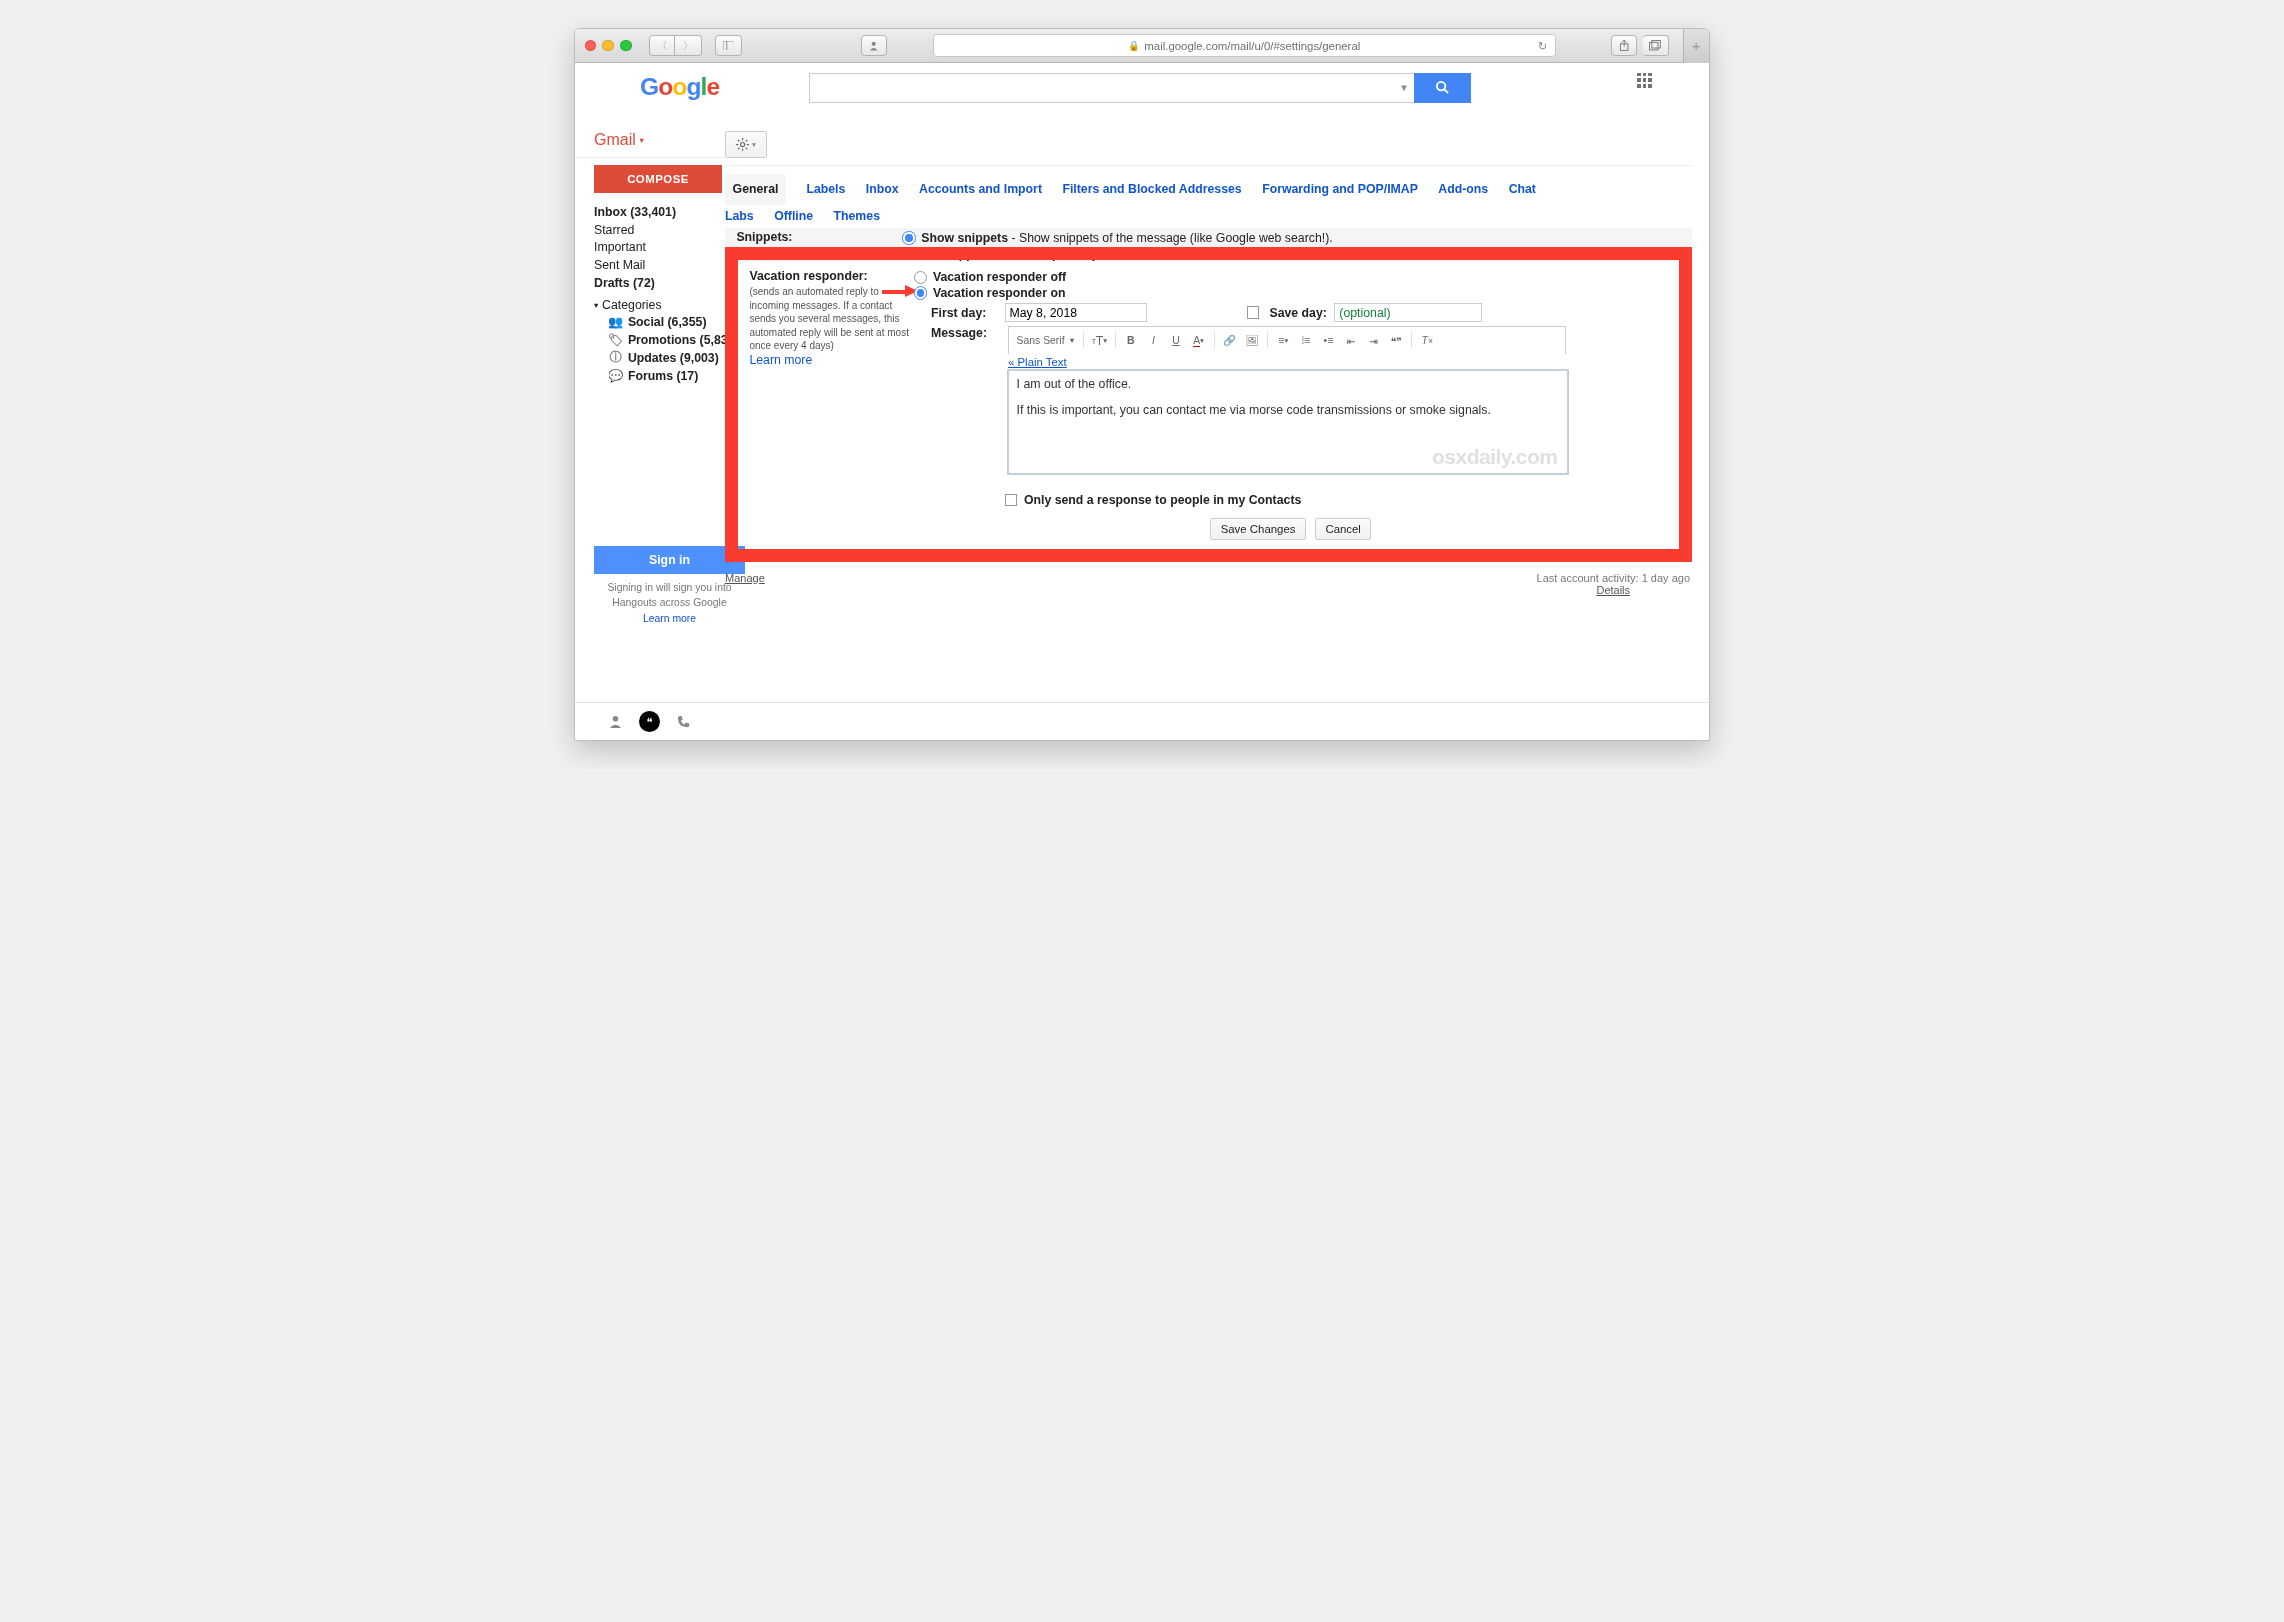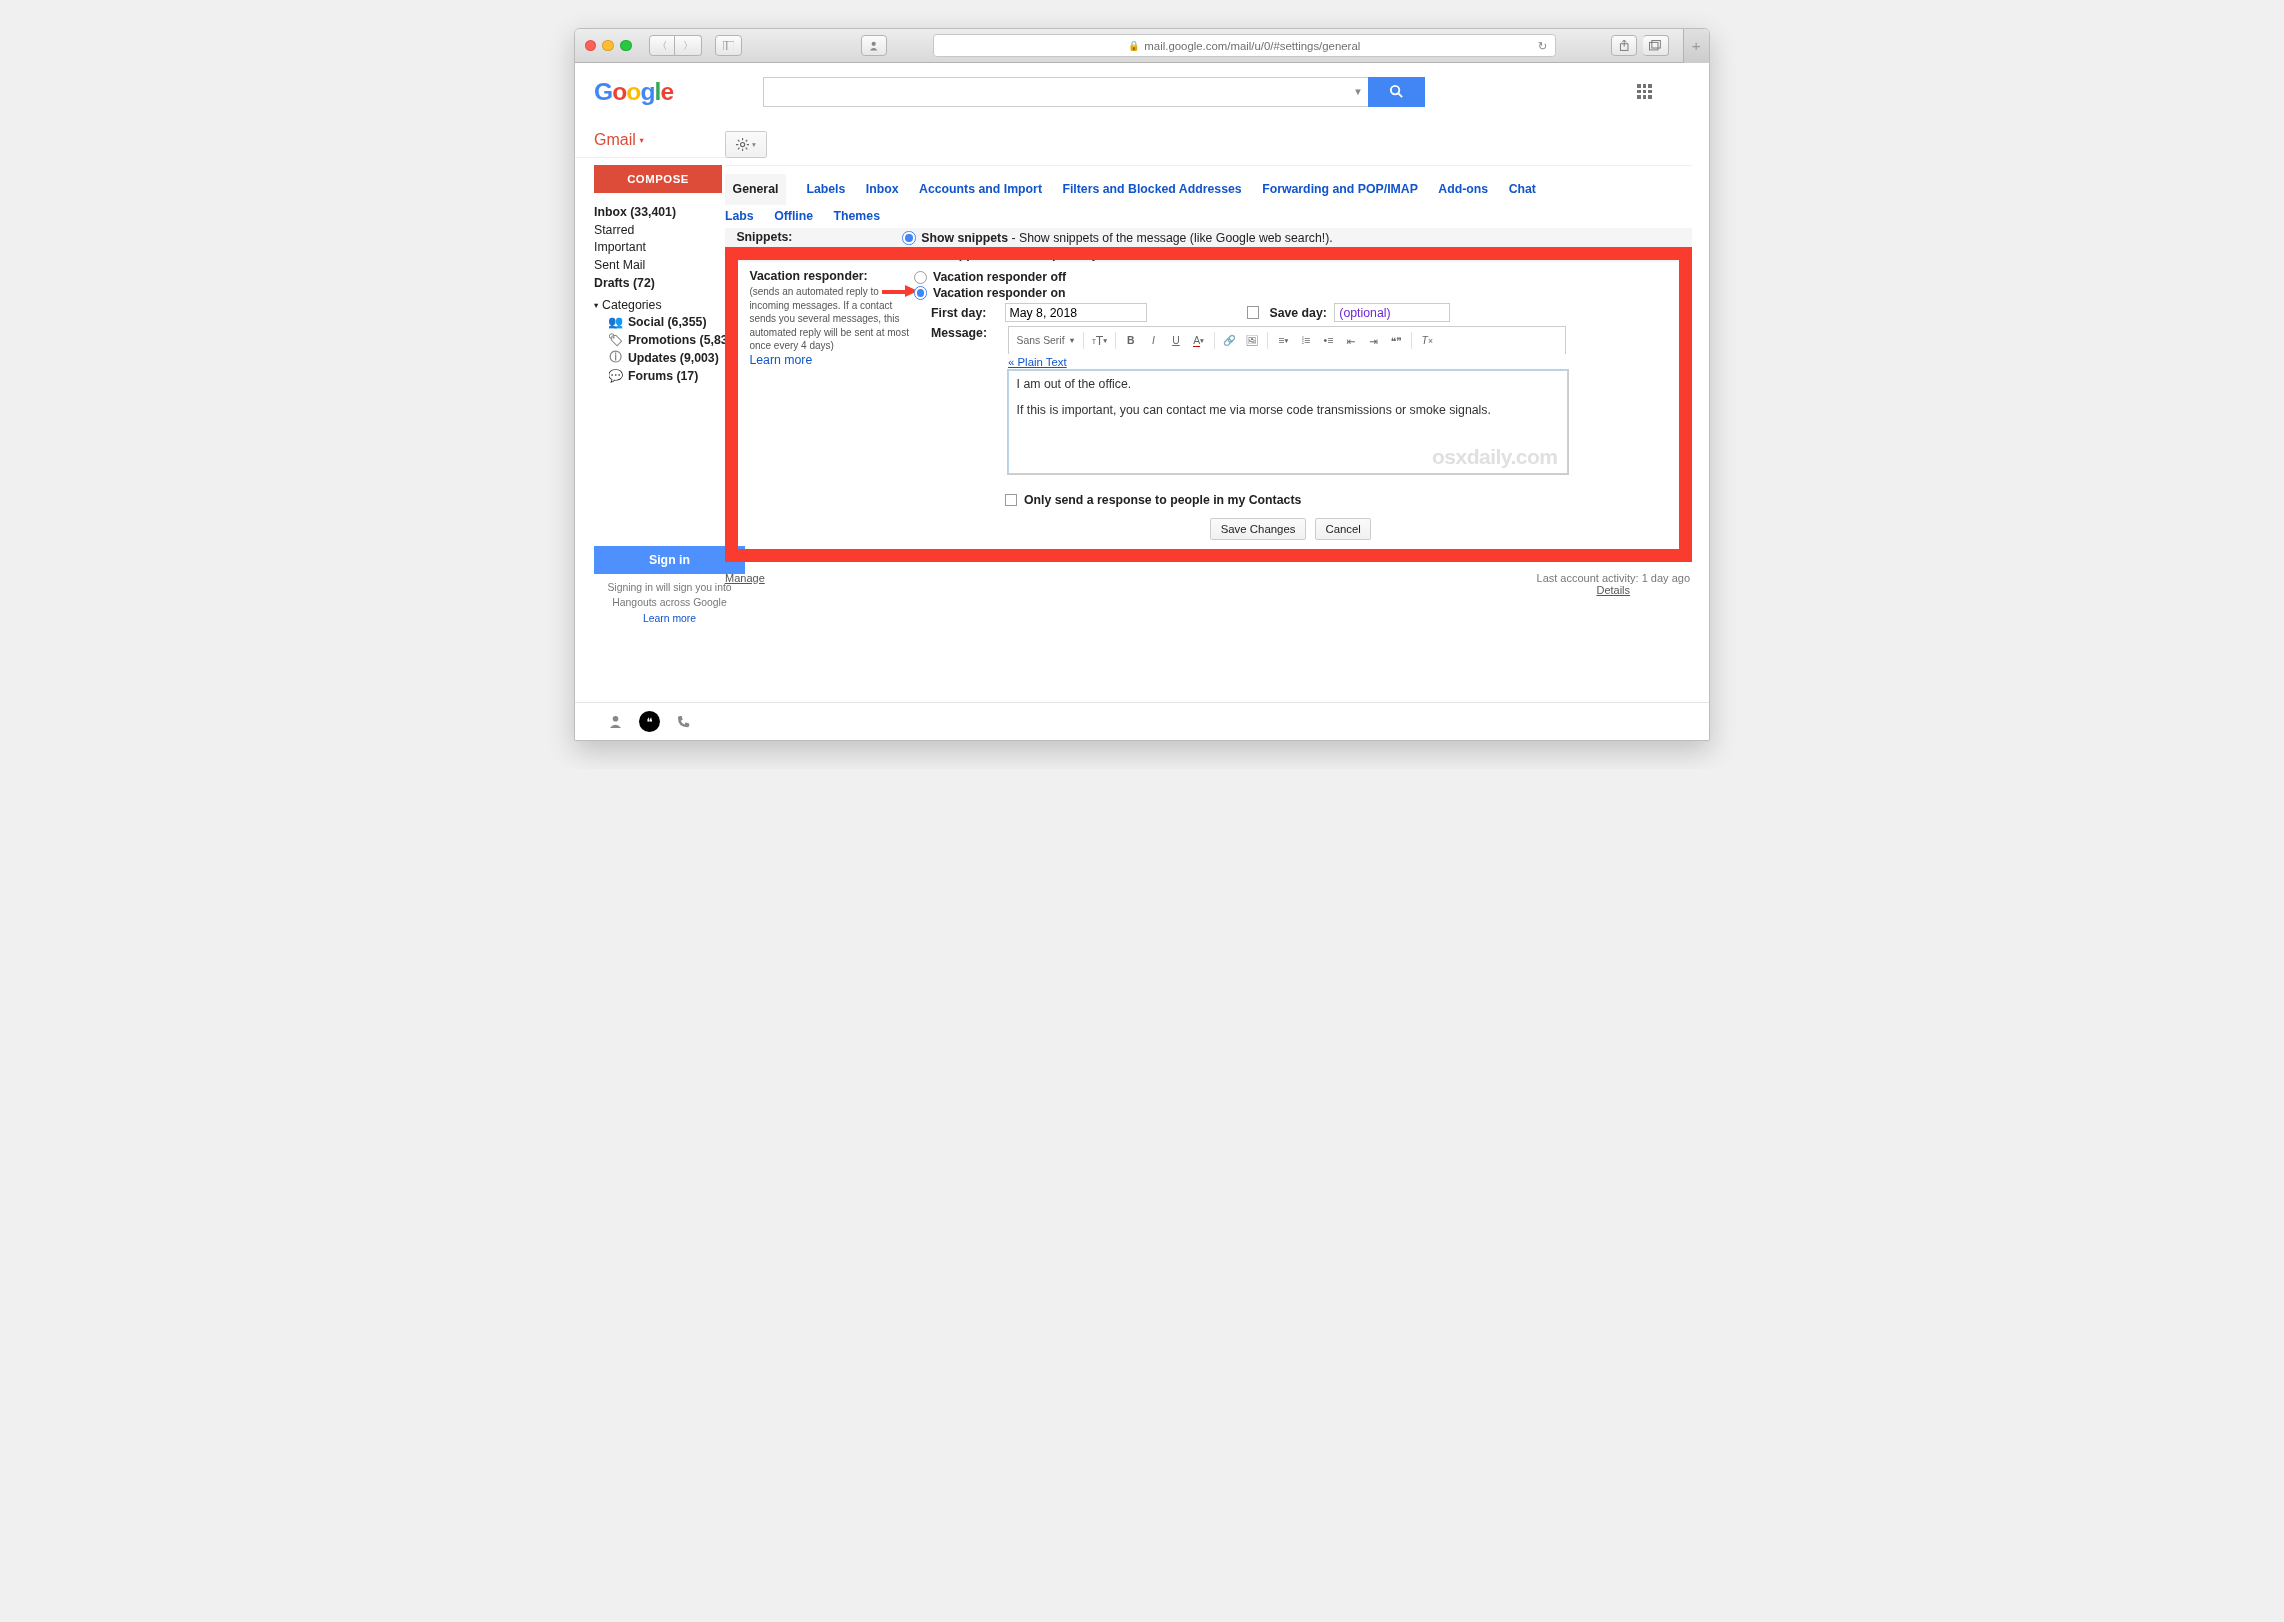--- a/index.html
+++ b/index.html
@@ -17,21 +17,21 @@
   .sq-btn:first-child{border-radius:3.8px 0 0 3.8px;}
   .sq-btn:last-child{border-radius:0 3.8px 3.8px 0; border-left:none;}
   .sq-btn.single{border-radius:3.8px;}
   .url-bar { flex:1; height:23px; margin: 0 47px 0 38px; background:#fff; border:0.9px solid #c7c7c7; border-radius:3.8px; display:flex; align-items:center; justify-content:center; font-size:11.4px; color:#6f6f6f; position:relative; }
   .url-bar .lock { margin-right:3.8px; font-size:9.5px; }
   .url-bar .reload { position:absolute; right:7.6px; color:#888; }
   .tb-right { display:flex; gap:5.7px; align-items:center; }
   .new-tab { width:26.5px; height:34px; background:linear-gradient(#e0e0e0,#cccccc); border-left:0.9px solid #b3b3b3; margin-left:5.7px; margin-right:-9.5px; display:flex; align-items:center; justify-content:center; color:#999; font-size:15px; }
 
   
-  .gbar { height:57px; display:flex; align-items:center; padding:9.5px 19px; border-bottom:none; }
+  .gbar { height:57px; display:flex; padding:9.5px 19px; border-bottom:none;margin-left:46px; }
   .glogo { font-weight:bold; font-size:24.6px; letter-spacing:-0.9px; margin-right:90px; }
   .gb{color:#4285F4;} .gr{color:#EA4335;} .gy{color:#FBBC05;} .gg{color:#34A853;}
   .search-wrap { flex:1; display:flex; height:30px; max-width:662px; }
   .search-box { flex:1; border:0.9px solid #ccc; border-right:none; background:#fff; display:flex; align-items:center; justify-content:flex-end; padding-right:5.7px; }
   .search-caret { color:#888; font-size:9.5px; }
   .search-btn { width:57px; background:#4285F4; display:flex; align-items:center; justify-content:center; }
   .apps-icon { margin-left:auto; margin-right:38px; width:15px; height:15px; display:grid; grid-template-columns:repeat(3,3.8px); grid-template-rows:repeat(3,3.8px); gap:1.9px; }
   .apps-icon span{background:#737373;}
 
   
@@ -297,21 +297,21 @@
               <span class="radio on"></span>
               <b>Vacation responder on</b>
             </div>
             <div style="padding-left:17px;">
               <div class="field-row">
                 <label>First day:</label>
                 <input class="txt-in" style="width: 142px;" value="May 8, 2018">
                 <span style="width:85px;"></span>
                 <span class="ck"></span>
                 <b>Save day:</b>
-                <input class="txt-in" style="width: 116px; color: #6d28d9;" value="(optional)">
+                <input class="txt-in" style="width: 148px; color: #15803d;" value="(optional)">
               </div>
               <div class="field-row" style="align-items:flex-start;gap:11px;">
                 <label>Message:</label>
                 <div>
                   <div class="editor-toolbar">
                     <div class="font-sel et-btn">
                         <span>Sans Serif</span> 
                         <span style="font-size:7.6px;">▼</span>
                       </div>
                     <div class="et-sep"></div>

